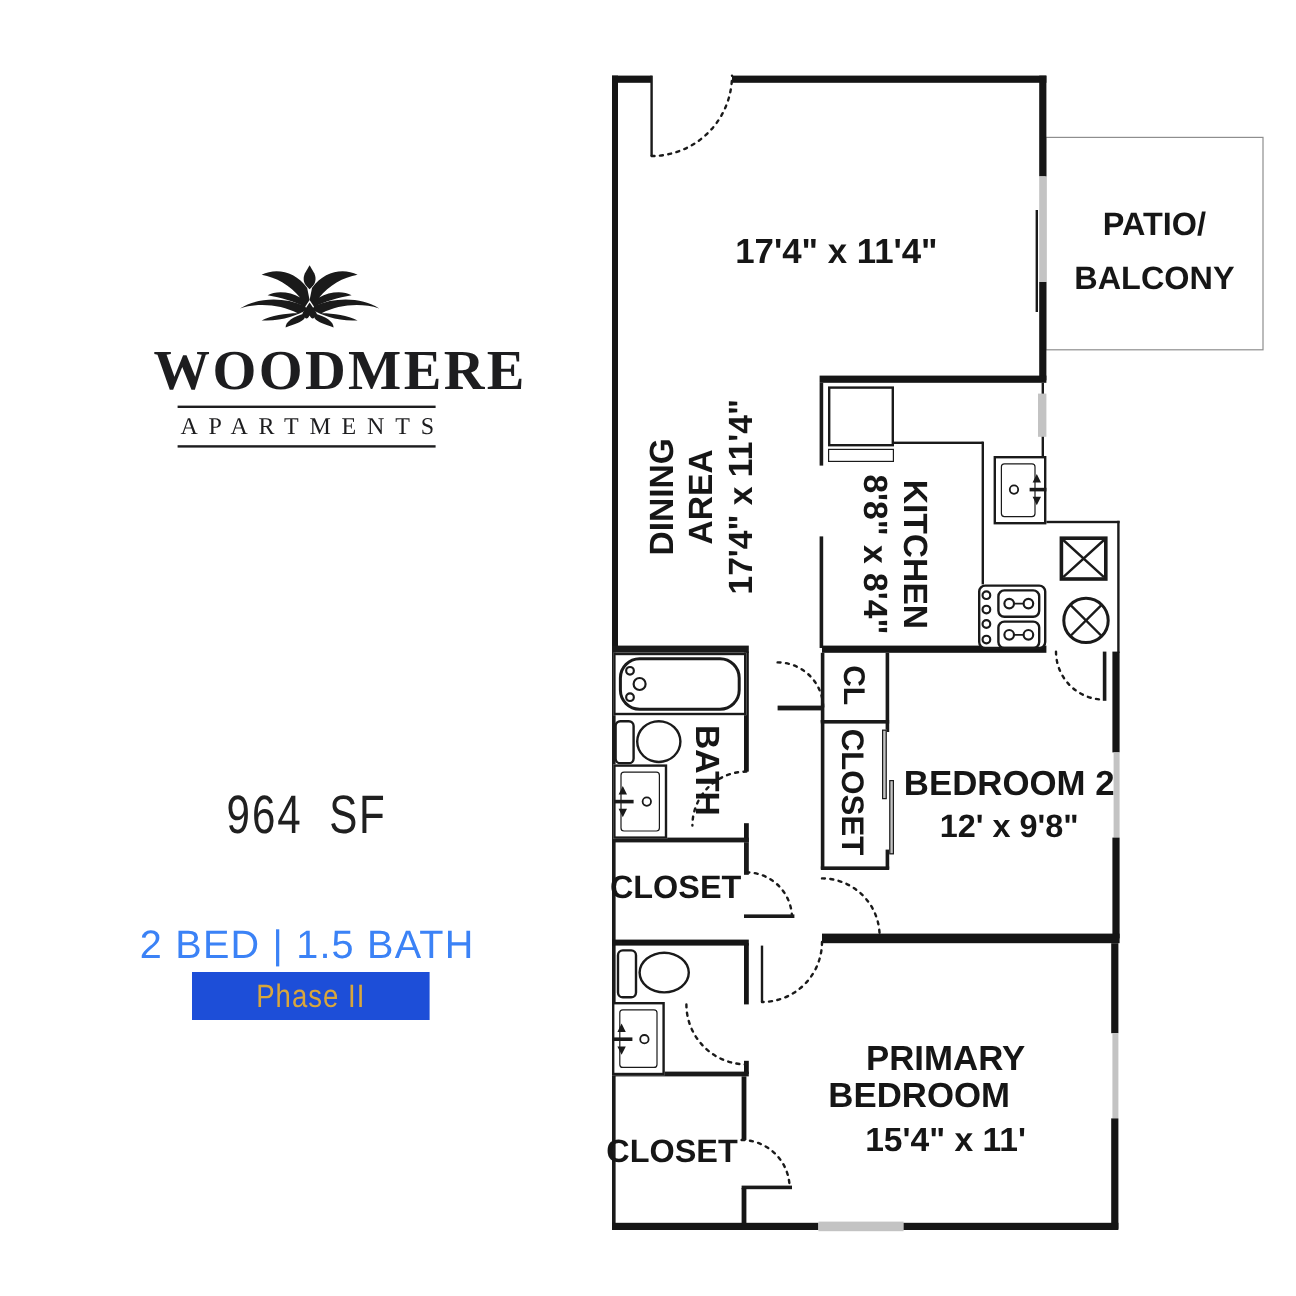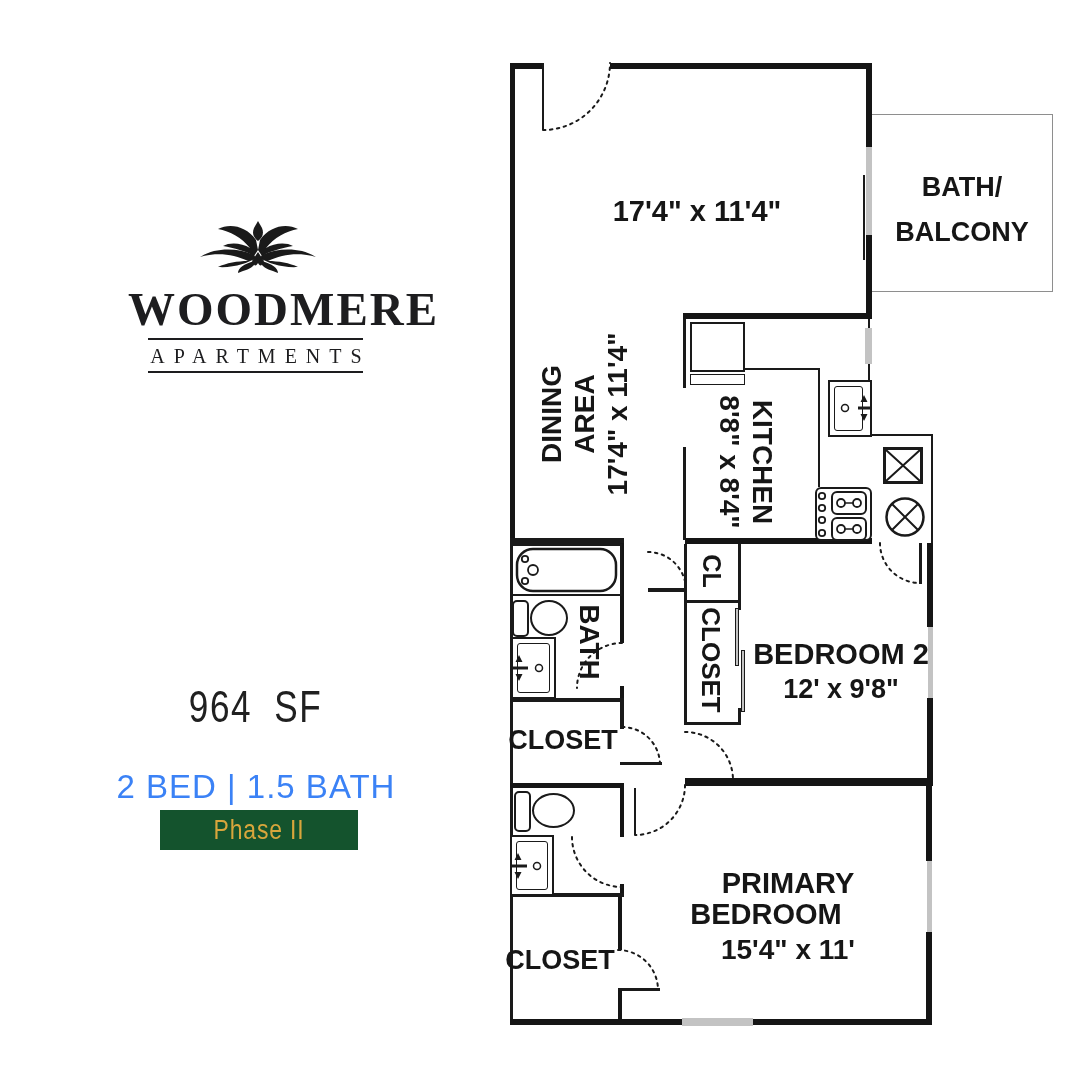--- a/index.html
+++ b/index.html
@@ -24,26 +24,26 @@
   .f30{font-size:30px;} .f29{font-size:29px;} .f28{font-size:28px;} .f27{font-size:27px;}
   .f26{font-size:26px;} .f25{font-size:25px;}
   .lh33 div{line-height:33px;}
   #brand-name{position:absolute;left:128px;top:282px;width:256px;text-align:center;
       font-family:"Liberation Serif",serif;font-size:47px;font-weight:600;letter-spacing:2px;color:#1d1d1f;}
   #brand-sub{position:absolute;left:128px;top:345px;width:256px;text-align:center;
       font-family:"Liberation Serif",serif;font-size:20px;letter-spacing:9px;text-indent:9px;color:#1d1d1f;}
   .rule{position:absolute;left:148px;width:215px;height:2px;background:#1d1d1f;}
   #unit-name{position:absolute;left:56px;top:620px;width:400px;text-align:center;
       font-size:55px;font-weight:bold;color:#D8A63C;text-shadow:0 3px 3px rgba(110,110,110,.45);}
-  #unit-size{position:absolute;left:56px;top:681px;width:400px;text-align:center;
+  #unit-size{position:absolute;left:56px;top:653px;width:400px;text-align:center;
       font-size:45px;font-weight:400;color:#202020;}
   #unit-size span{display:inline-block;transform:scaleX(.78);letter-spacing:2px;word-spacing:14px;}
   #unit-bb{position:absolute;left:56px;top:768px;width:400px;text-align:center;
       font-size:33px;font-weight:400;letter-spacing:1px;color:#3b82f6;}
-  #phase-bar{position:absolute;left:160px;top:810px;width:198px;height:40px;background:#14532d;}
+  #phase-bar{position:absolute;left:160px;top:810px;width:198px;height:40px;background:#1d4ed8;}
   #phase-bar div{width:100%;text-align:center;line-height:40px;font-size:27px;color:#D8A63C;
       transform:scaleX(.85);letter-spacing:1px;}
   svg{position:absolute;left:0;top:0;}
   .arc{stroke:#1a1a1a;stroke-width:2;fill:none;stroke-dasharray:2.5 4.5;stroke-linecap:round;}
   .ln{stroke:#1a1a1a;fill:none;}
 </style>
 </head>
 <body>
 
 <div id="canvas">
@@ -203,21 +203,21 @@
     </g>
     <g>
       <path class="ln" stroke-width="3" d="M 858 408 L 872 408"></path>
       <path d="M 864 395 L 860.5 402 L 867.5 402 Z M 864 421 L 860.5 414 L 867.5 414 Z" fill="#1a1a1a"></path>
       <circle class="ln" cx="845" cy="408" r="3.5" stroke-width="1.5"></circle>
     </g>
   </svg>
 
   <div class="lbl f29" style="left:697px;top:211px;">17'4" x 11'4"</div>
 
-  <div class="lbl f27" style="left:962px;top:187px;">BATH/</div>
+  <div class="lbl f27" style="left:962px;top:187px;">PATIO/</div>
   <div class="lbl f27" style="left:962px;top:232px;">BALCONY</div>
 
   <div class="lbl-rot-ccw f28 lh33" style="left:584px;top:414px;">
     <div>DINING</div>
     <div>AREA</div>
     <div>17'4" x 11'4"</div>
   </div>
 
   <div class="lbl-rot-cw f28 lh33" style="left:746px;top:462px;">
     <div>KITCHEN</div>

